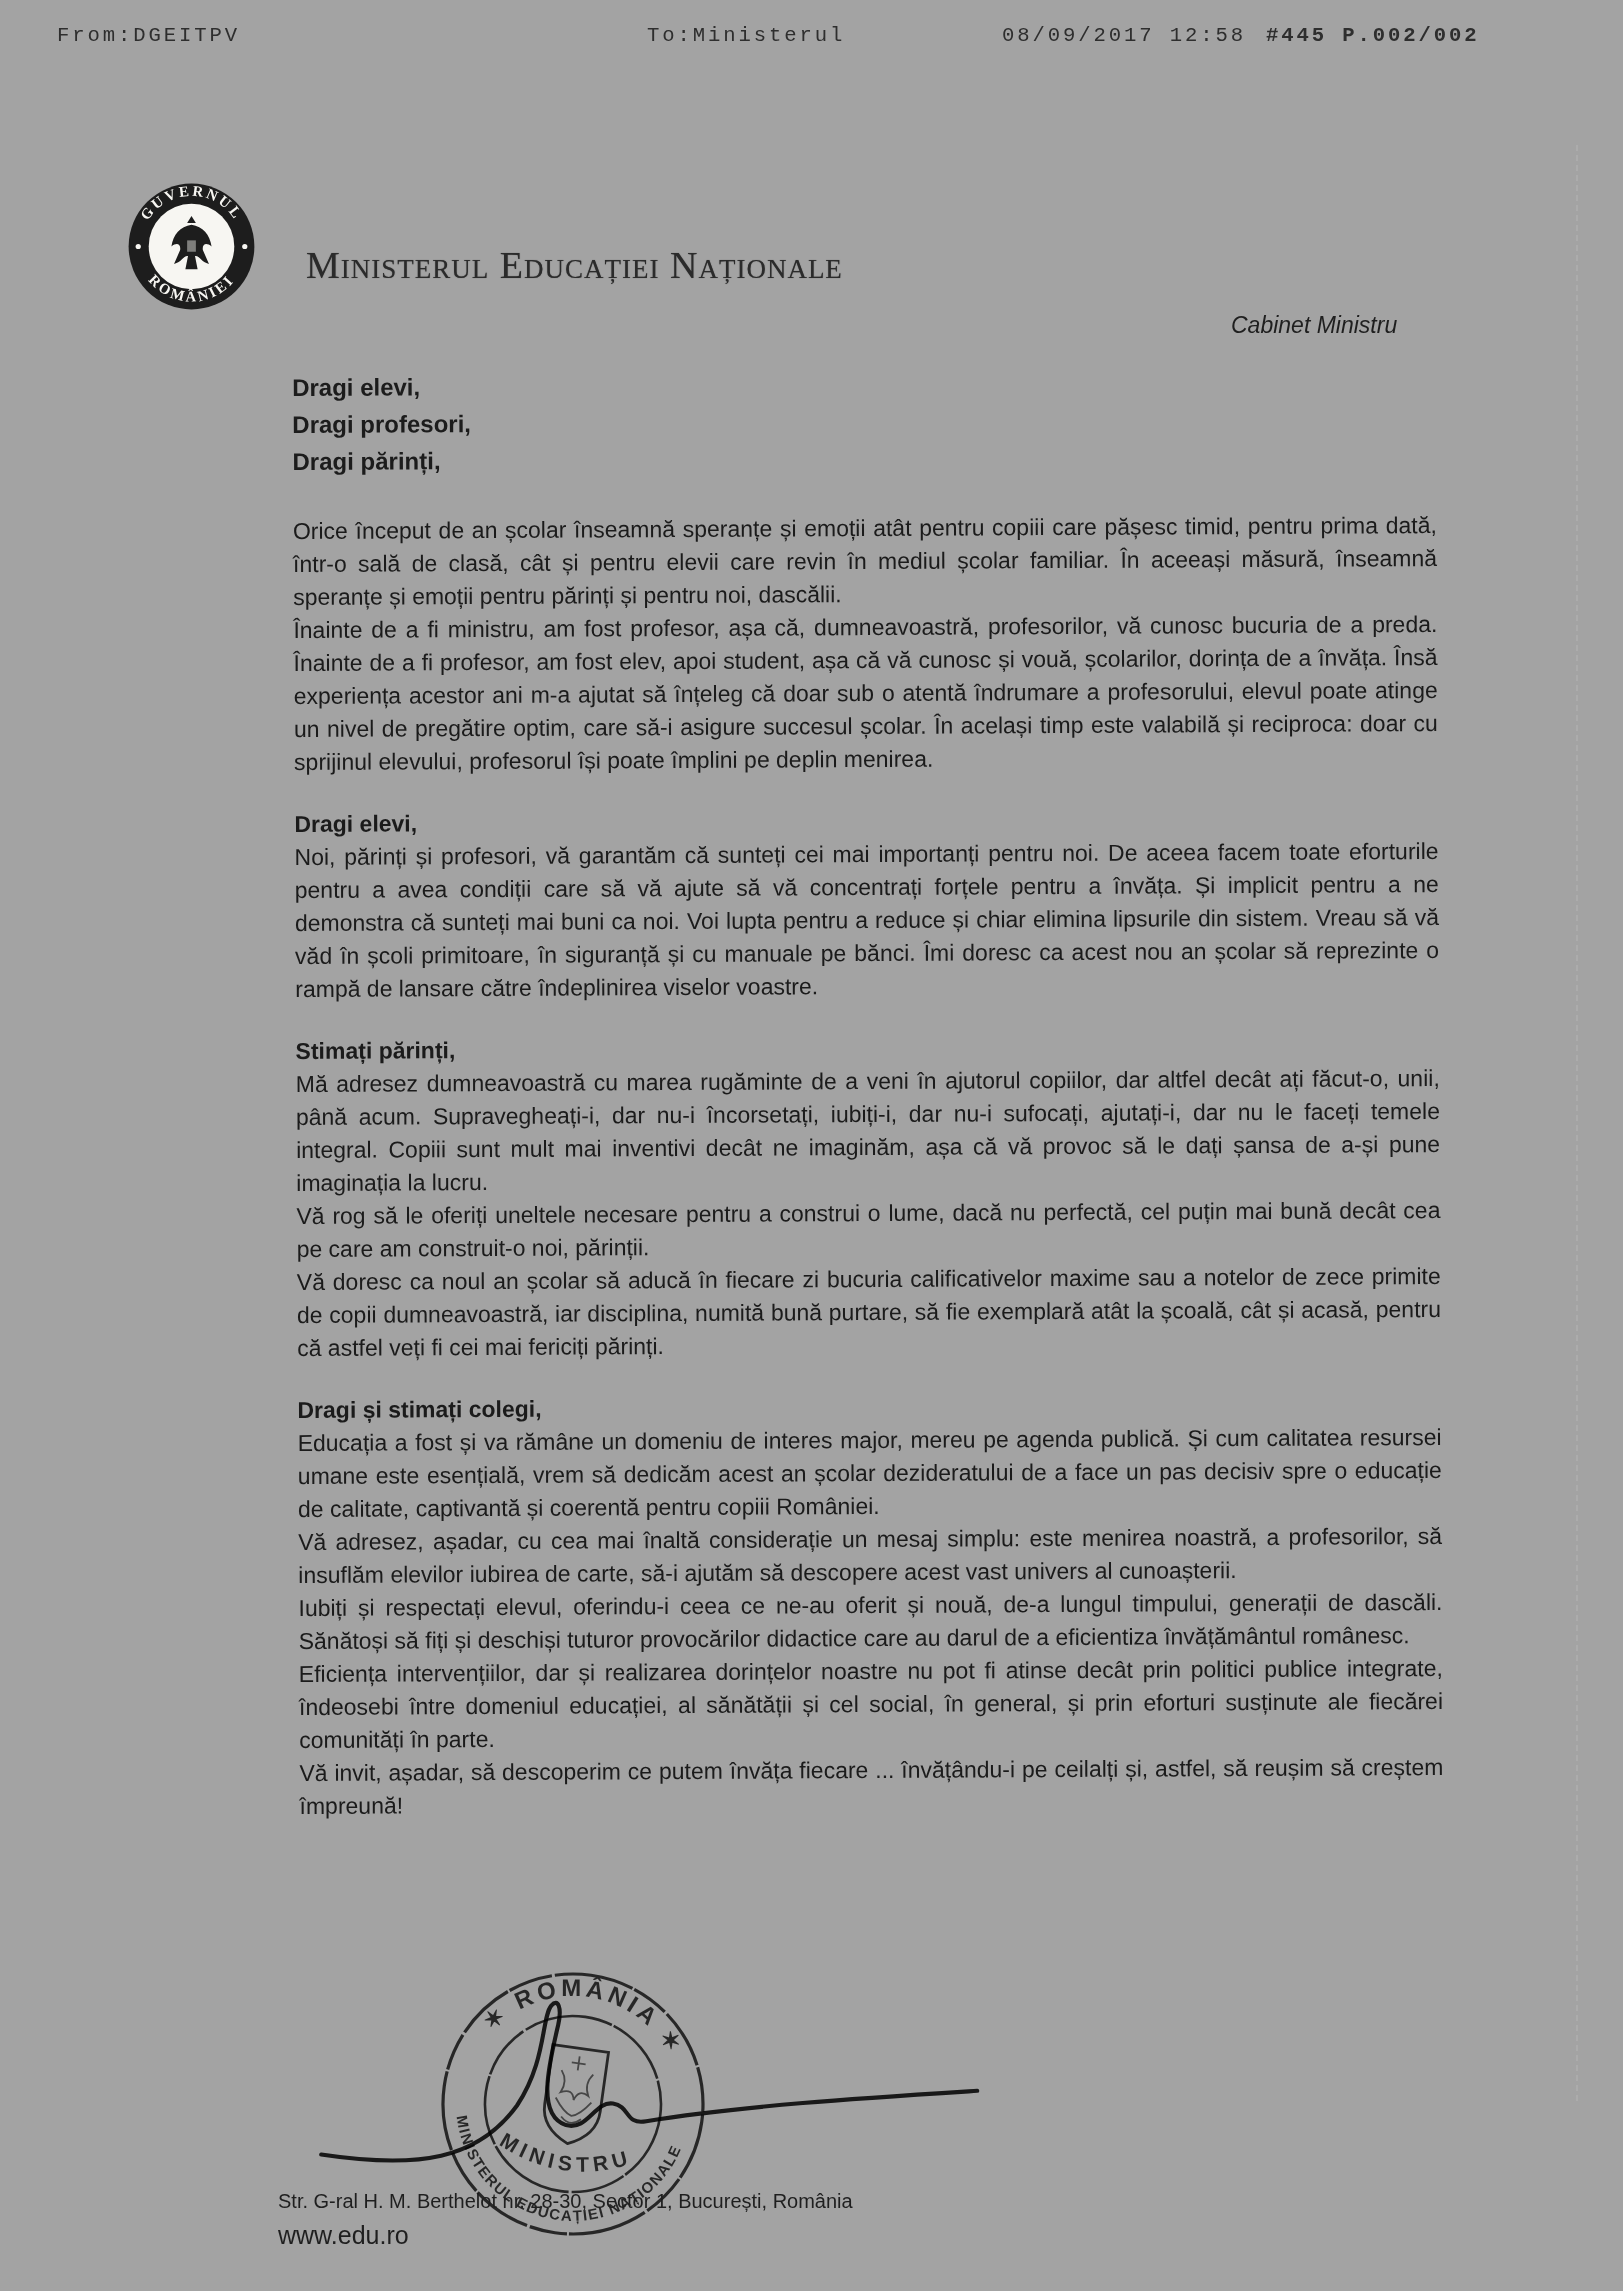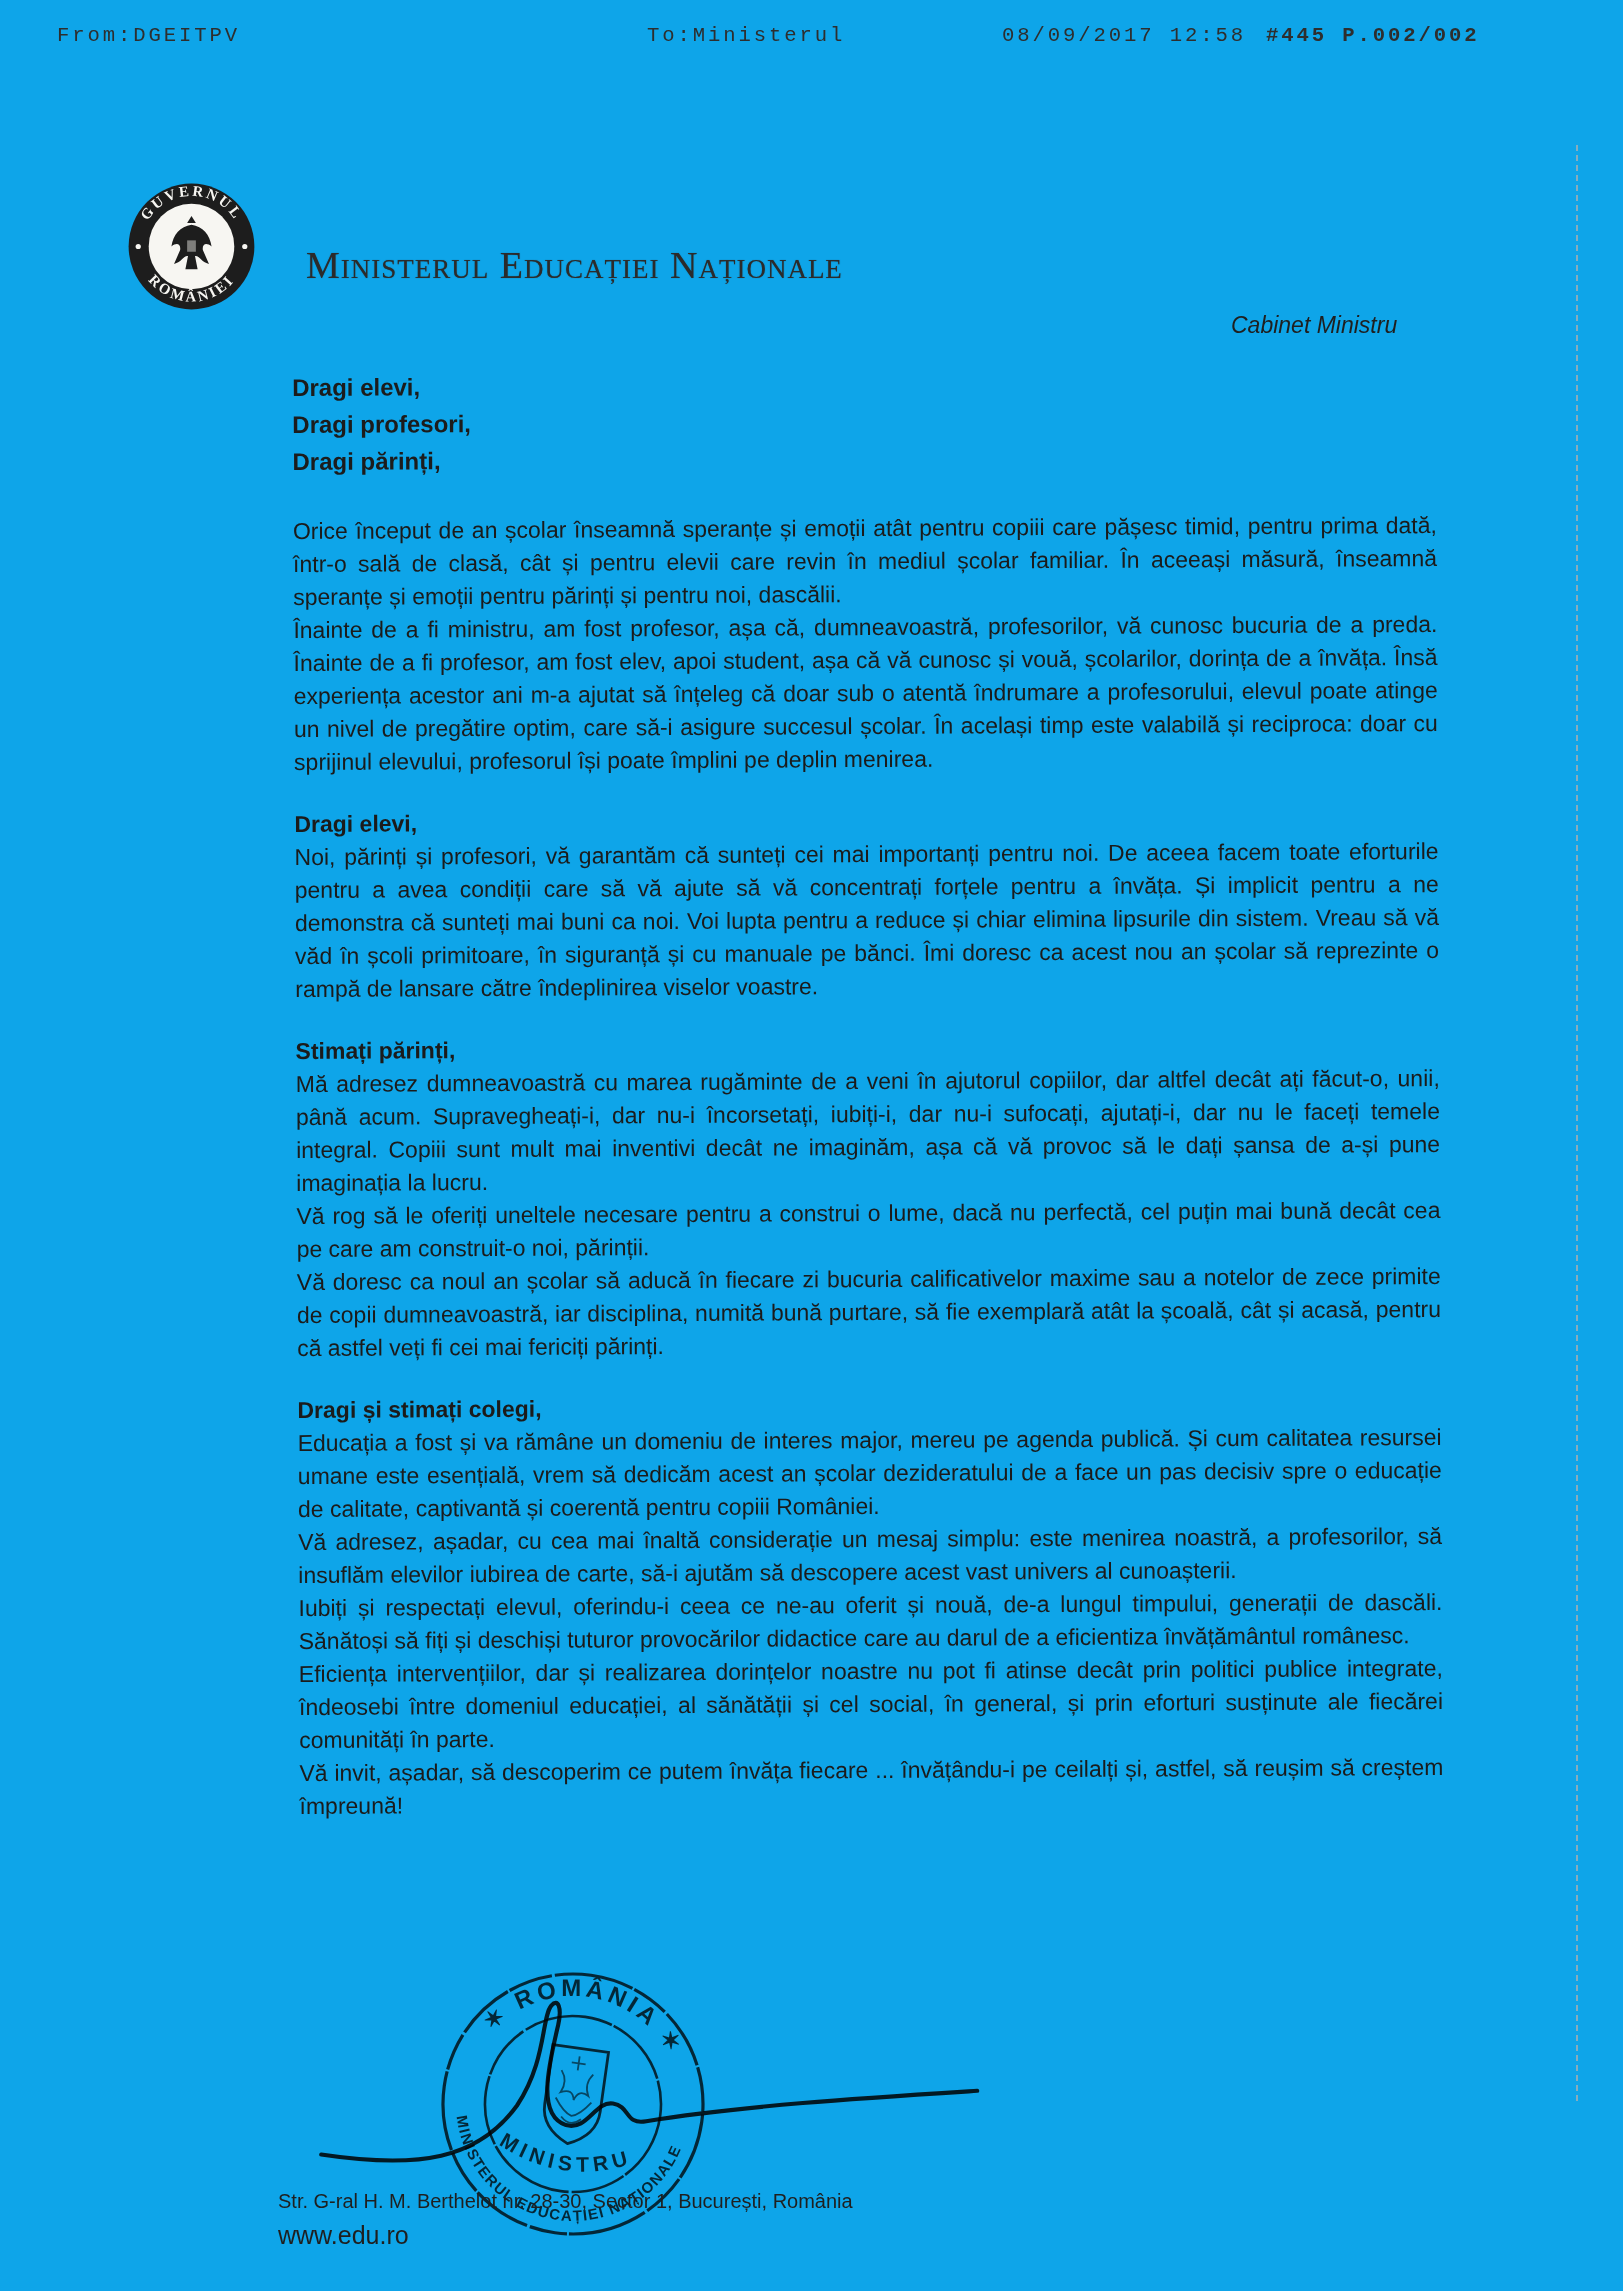--- a/index.html
+++ b/index.html
@@ -1,20 +1,20 @@
 <!DOCTYPE html>
 <html><head>
 <meta charset="utf-8">
 <style>
   html,body{margin:0;padding:0;background:#e8e8e8;}
   .page{
     position:relative;
     width:1623px;height:2292px;
     margin:0 auto;
-    background:#0ea5e9;
+    background:#a3a3a3;
     overflow:hidden;
     font-family:"Liberation Sans", sans-serif;
     color:#1c1c1c;
   }
   
   .fax-header{
     position:absolute;top:23.5px;left:0;width:100%;
     font-family:"Liberation Mono", monospace;
     font-size:20.6px;letter-spacing:2.9px;color:#2e2e2e;
     white-space:nowrap;

